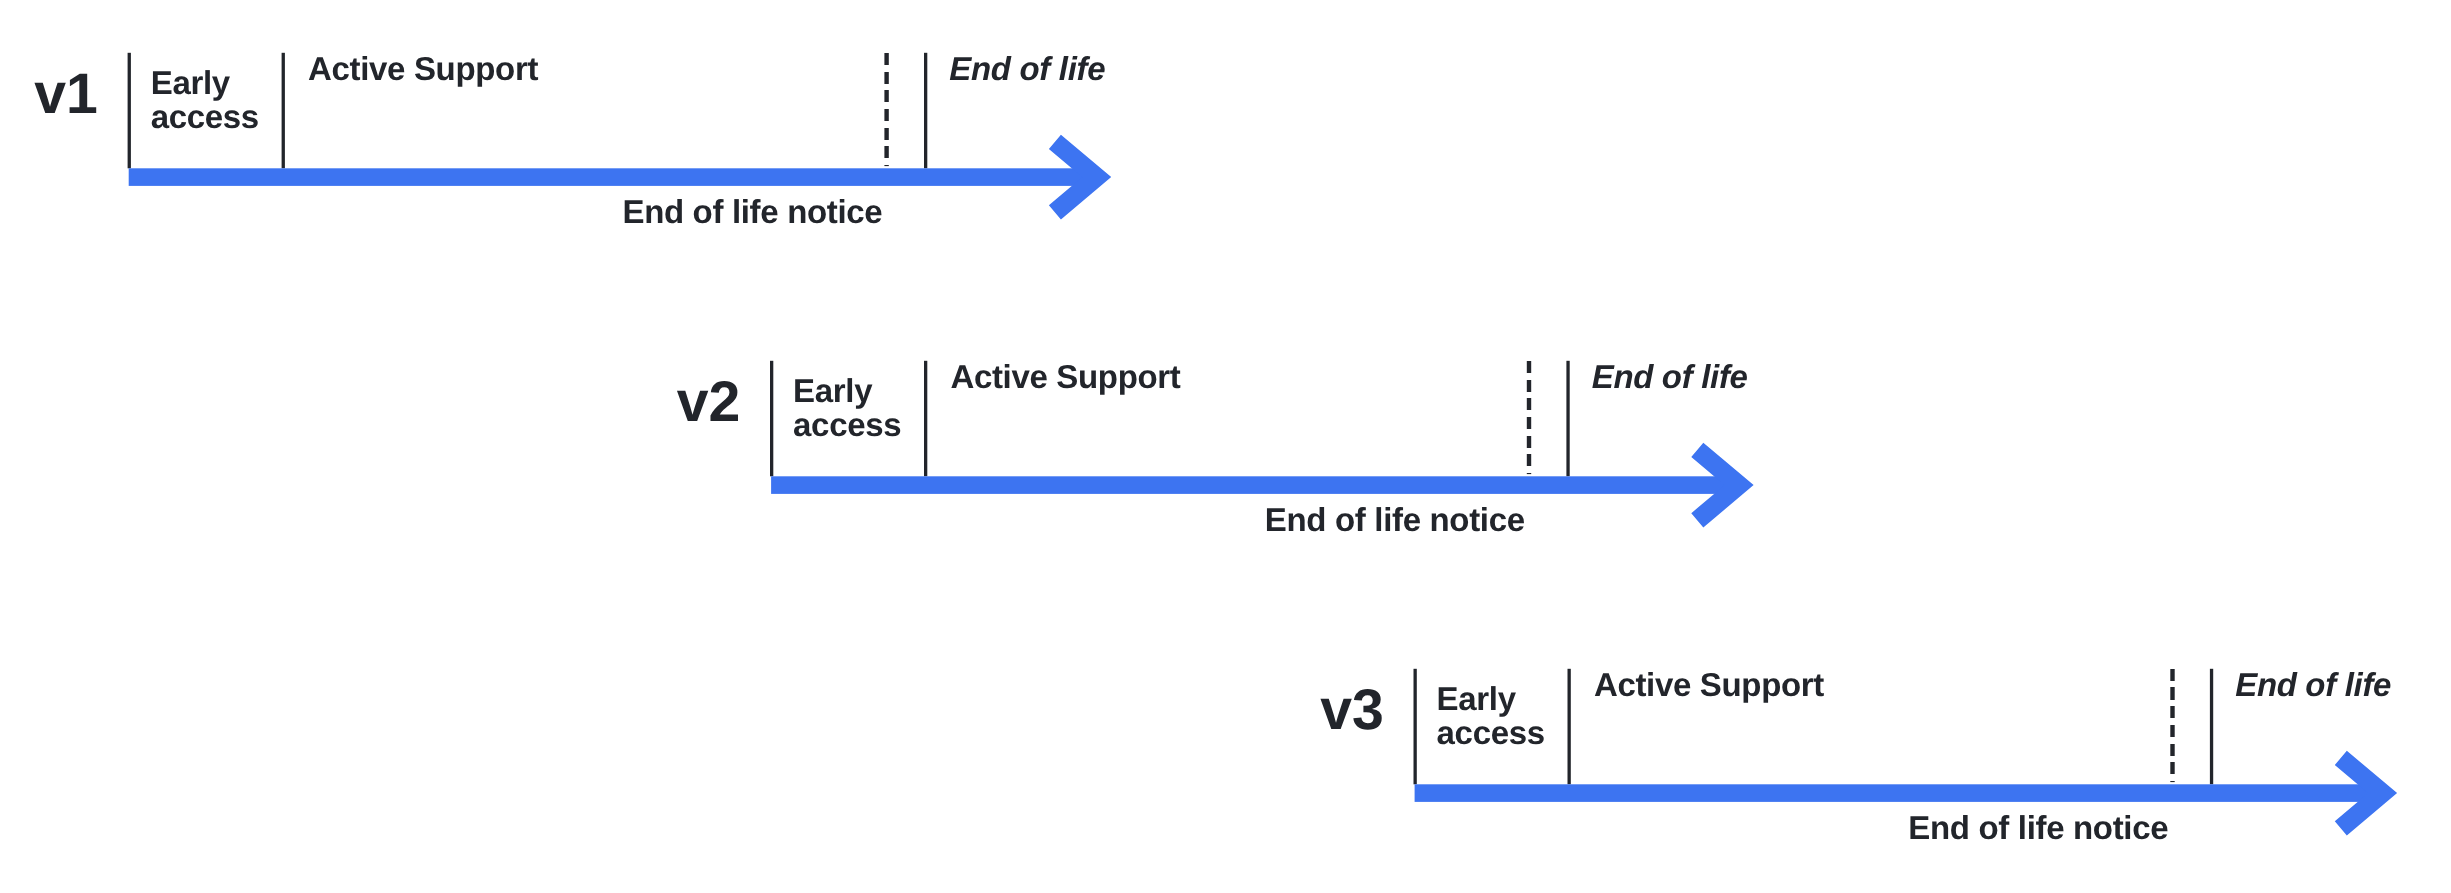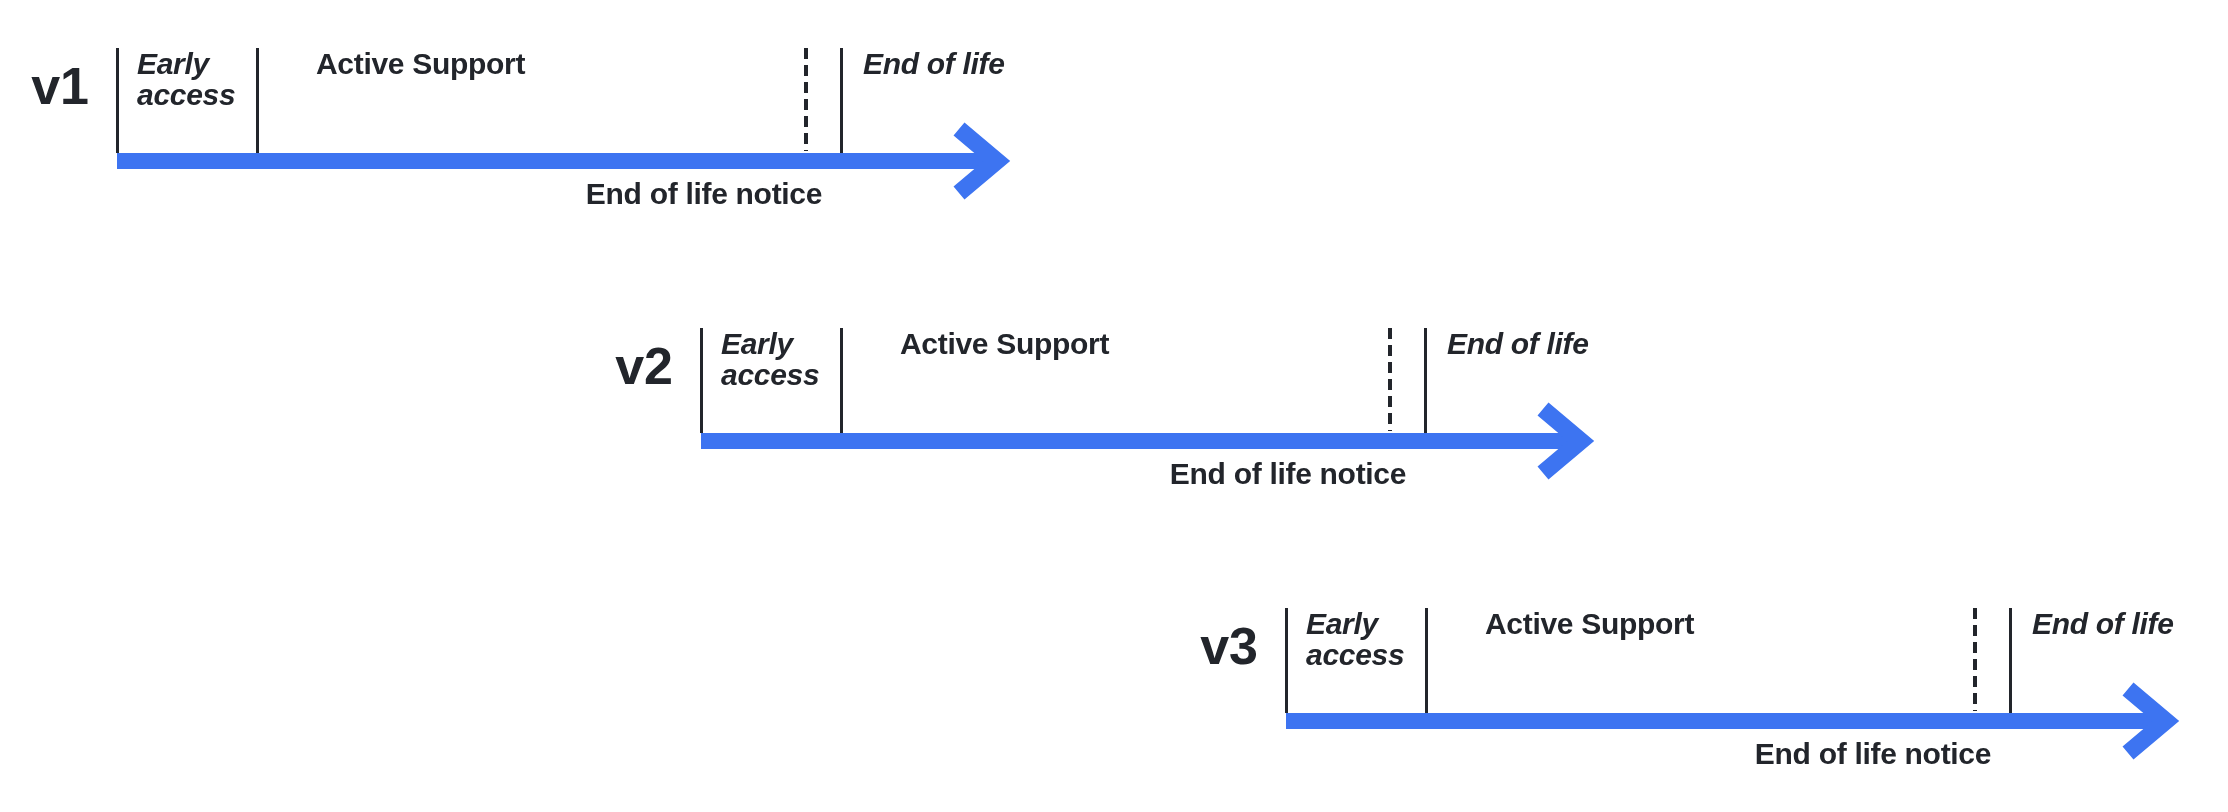--- a/index.html
+++ b/index.html
@@ -57,25 +57,25 @@
     stroke-width:17;
     stroke-linejoin:miter;
     stroke-linecap:butt;
   }
   .lbl{
     position:absolute;
     font-size:30px;line-height:31px;
     font-weight:700;
     letter-spacing:-0.3px;
   }
-  .lbl.early{left:20px;top:0;width:114px;font-style:italic;}
-  .lbl.active{left:163px;top:0;white-space:nowrap;margin-left:36px;}
+  .lbl.early{left:20px;top:12px;width:114px;}
+  .lbl.active{left:163px;top:0;white-space:nowrap;}
   .lbl.eol{left:746px;top:0;white-space:nowrap;font-style:italic;}
   .lbl.notice{
-    left:587px;top:130px;
+    left:567px;top:130px;
     transform:translateX(-50%);
     white-space:nowrap;
   }
 </style>
 </head>
 <body>
 
 <div class="canvas">
 
   <section class="row" style="left:117px;top:48px;">

